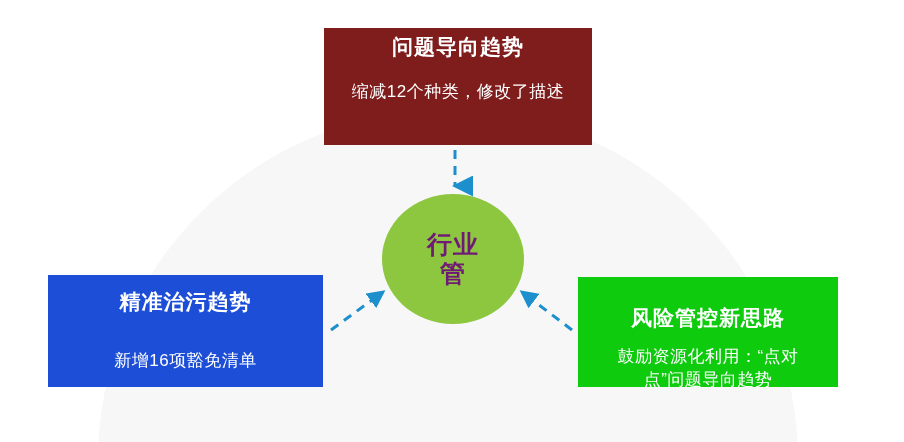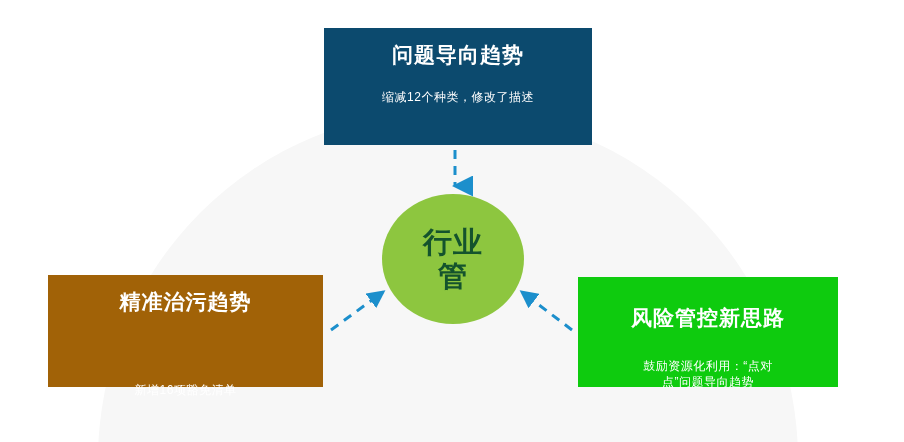--- a/index.html
+++ b/index.html
@@ -42,78 +42,77 @@
     text-align: center;
   }
   .card .card-title {
     font-weight: bold;
     font-size: 21px;
     line-height: 1.2;
     letter-spacing: 1px;
     white-space: nowrap;
   }
   .card .card-desc {
-    font-size: 12px;
+    font-size: 17px;
     line-height: 1.35;
     letter-spacing: 0.5px;
   }
 
   
   #card-problem {
     left: 324px;
     top: 28px;
     width: 268px;
     height: 117px;
-    background: #0c4a6e;
-    padding-top: 14px;
+    background: #7f1d1d;
+    padding-top: 6px;
   }
   #card-problem .card-desc { margin-top: 22px; }
 
   
   #card-pollution {
     left: 48px;
     top: 275px;
     width: 275px;
     height: 112px;
-    background: #a16207;
+    background: #1d4ed8;
     padding-top: 14px;
-    gap: 32px;
   }
   #card-pollution .card-desc { margin-top: 36px; }
 
   
   #card-risk {
     left: 578px;
     top: 277px;
     width: 260px;
     height: 110px;
     background: #0ecb0e;
     padding-top: 28px;
   }
-  #card-risk .card-desc { margin-top: 28px; width: 232px; }
+  #card-risk .card-desc { margin-top: 16px; width: 232px; }
 
   
   #center-node {
     position: absolute;
     left: 382px;
     top: 194px;
     width: 142px;
     height: 130px;
     border-radius: 50%;
     background: #8dc63f;
     z-index: 2;
     display: flex;
     align-items: center;
     justify-content: center;
     text-align: center;
   }
   #center-node .center-label {
-    color: #14532d;
+    color: #701a75;
     font-weight: bold;
-    font-size: 29px;
+    font-size: 25px;
     line-height: 1.18;
     letter-spacing: 1px;
     width: 66px;
   }
 
   
   #connectors {
     position: absolute;
     left: 0;
     top: 0;

